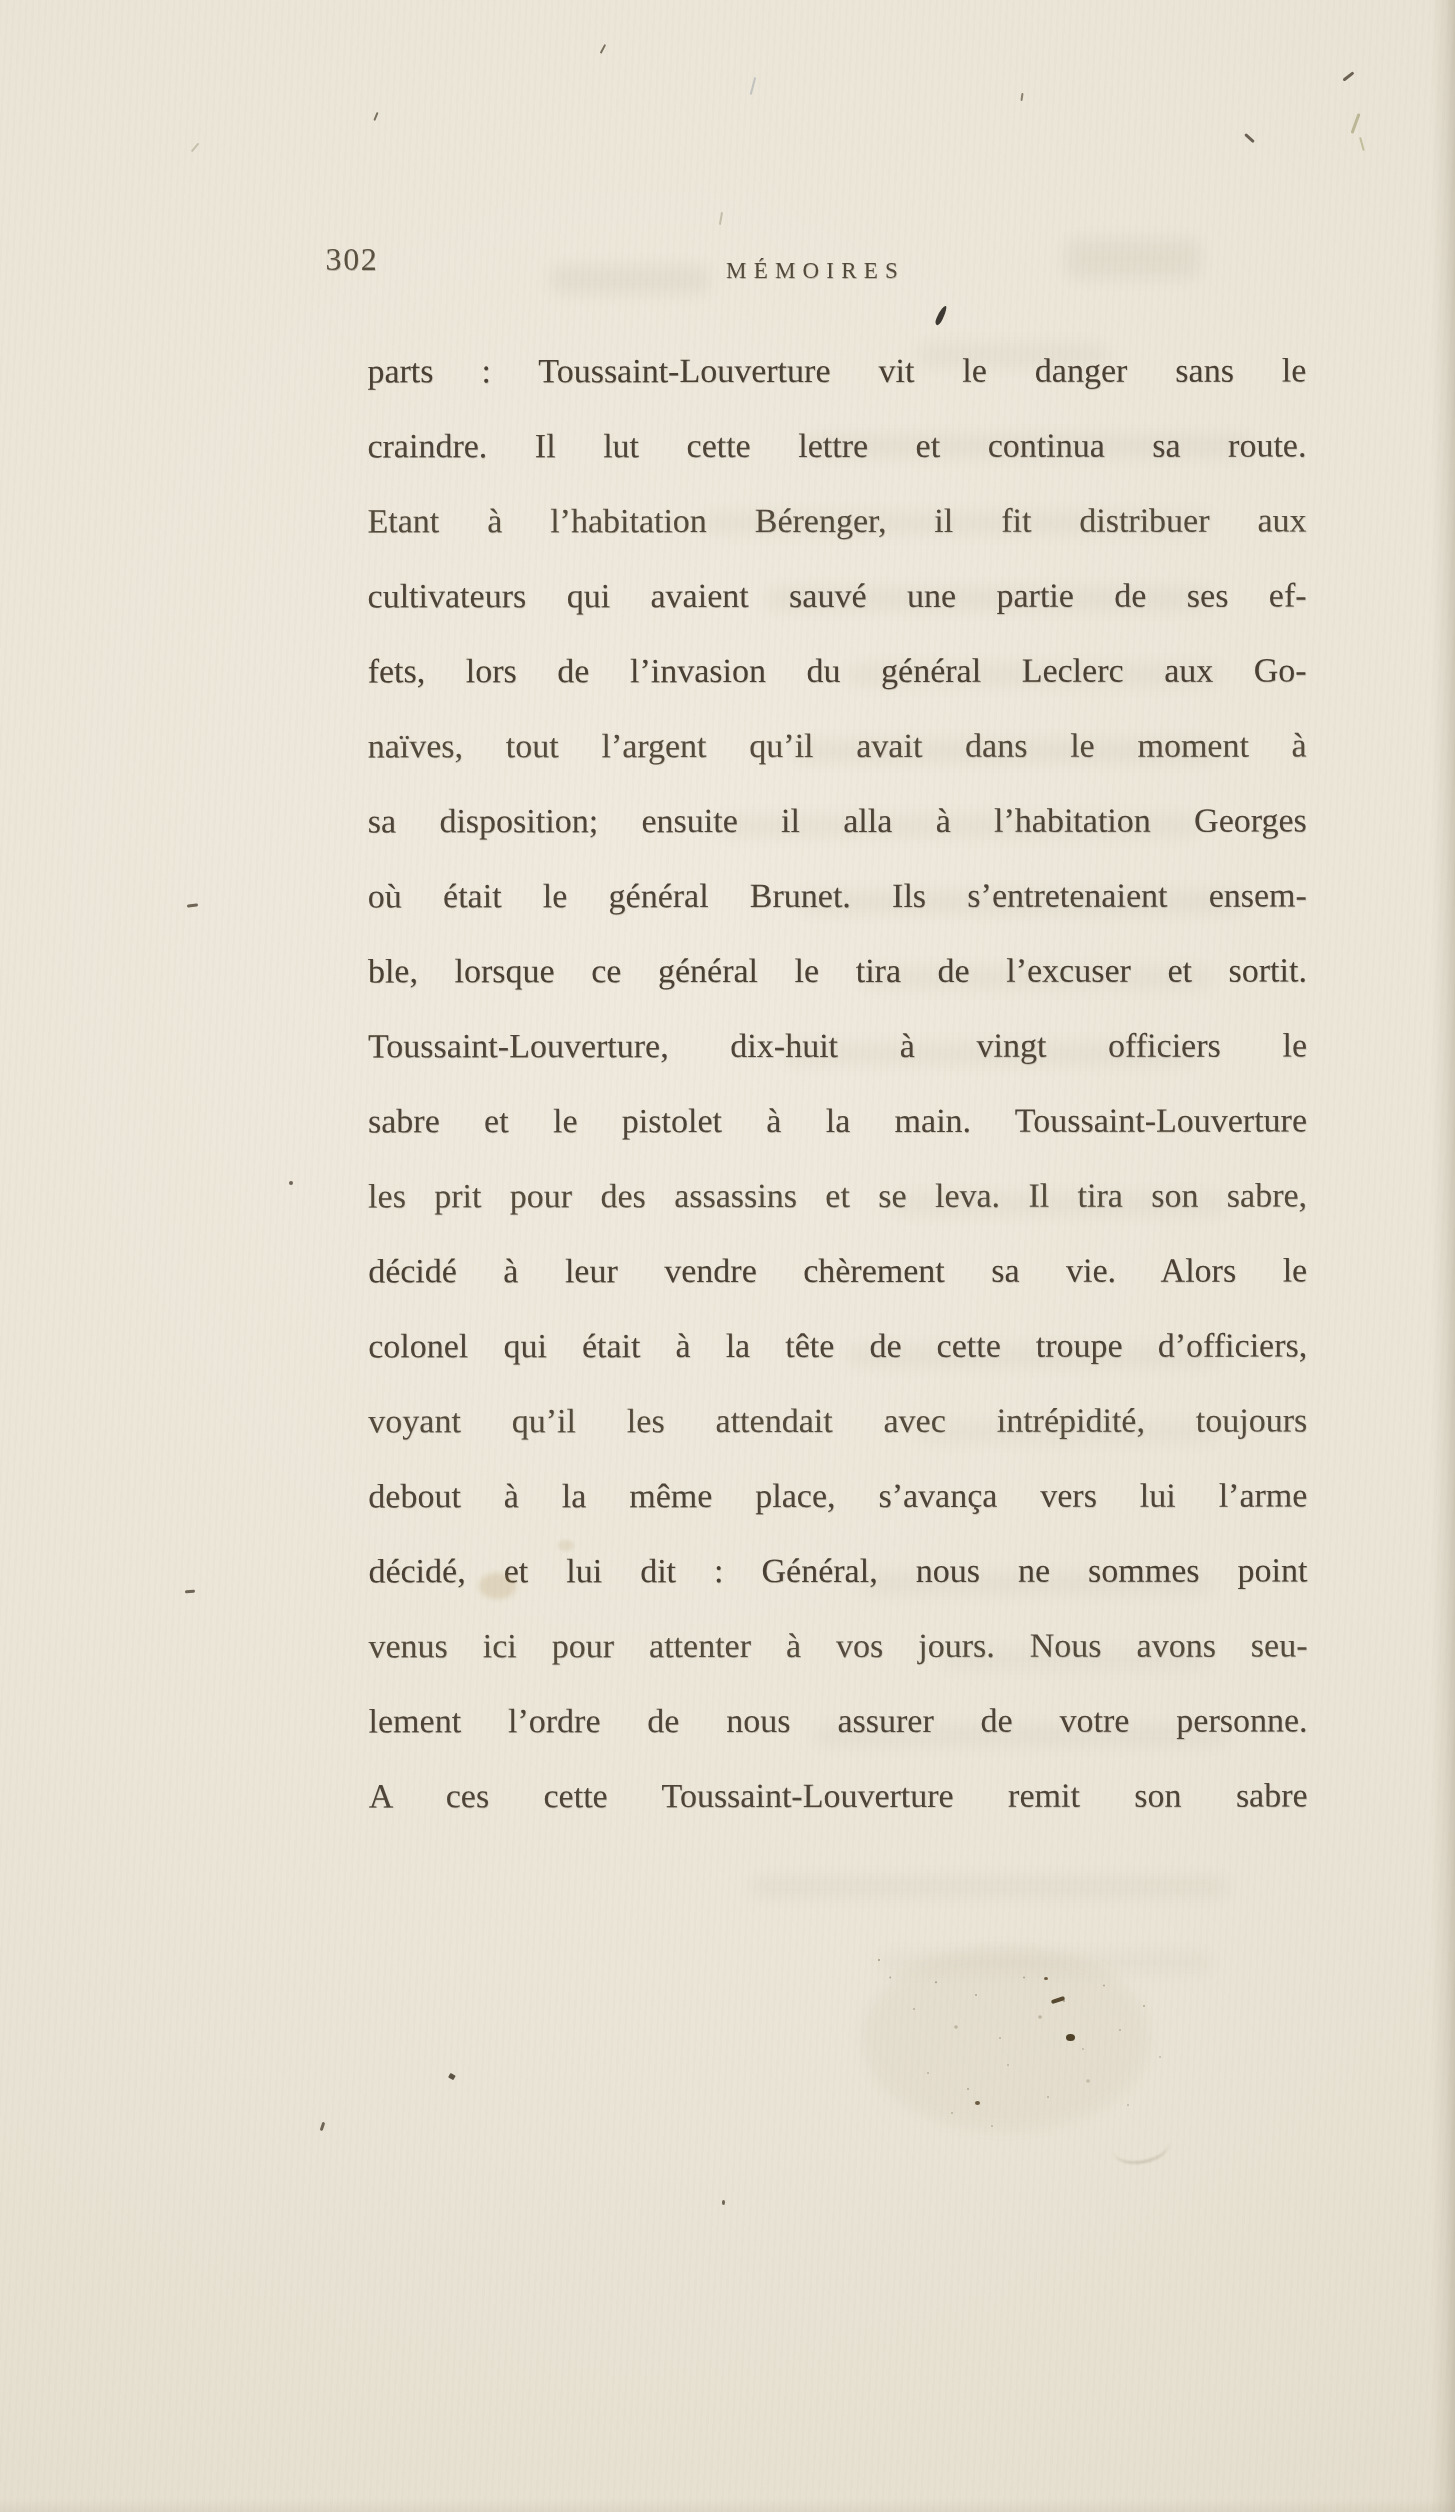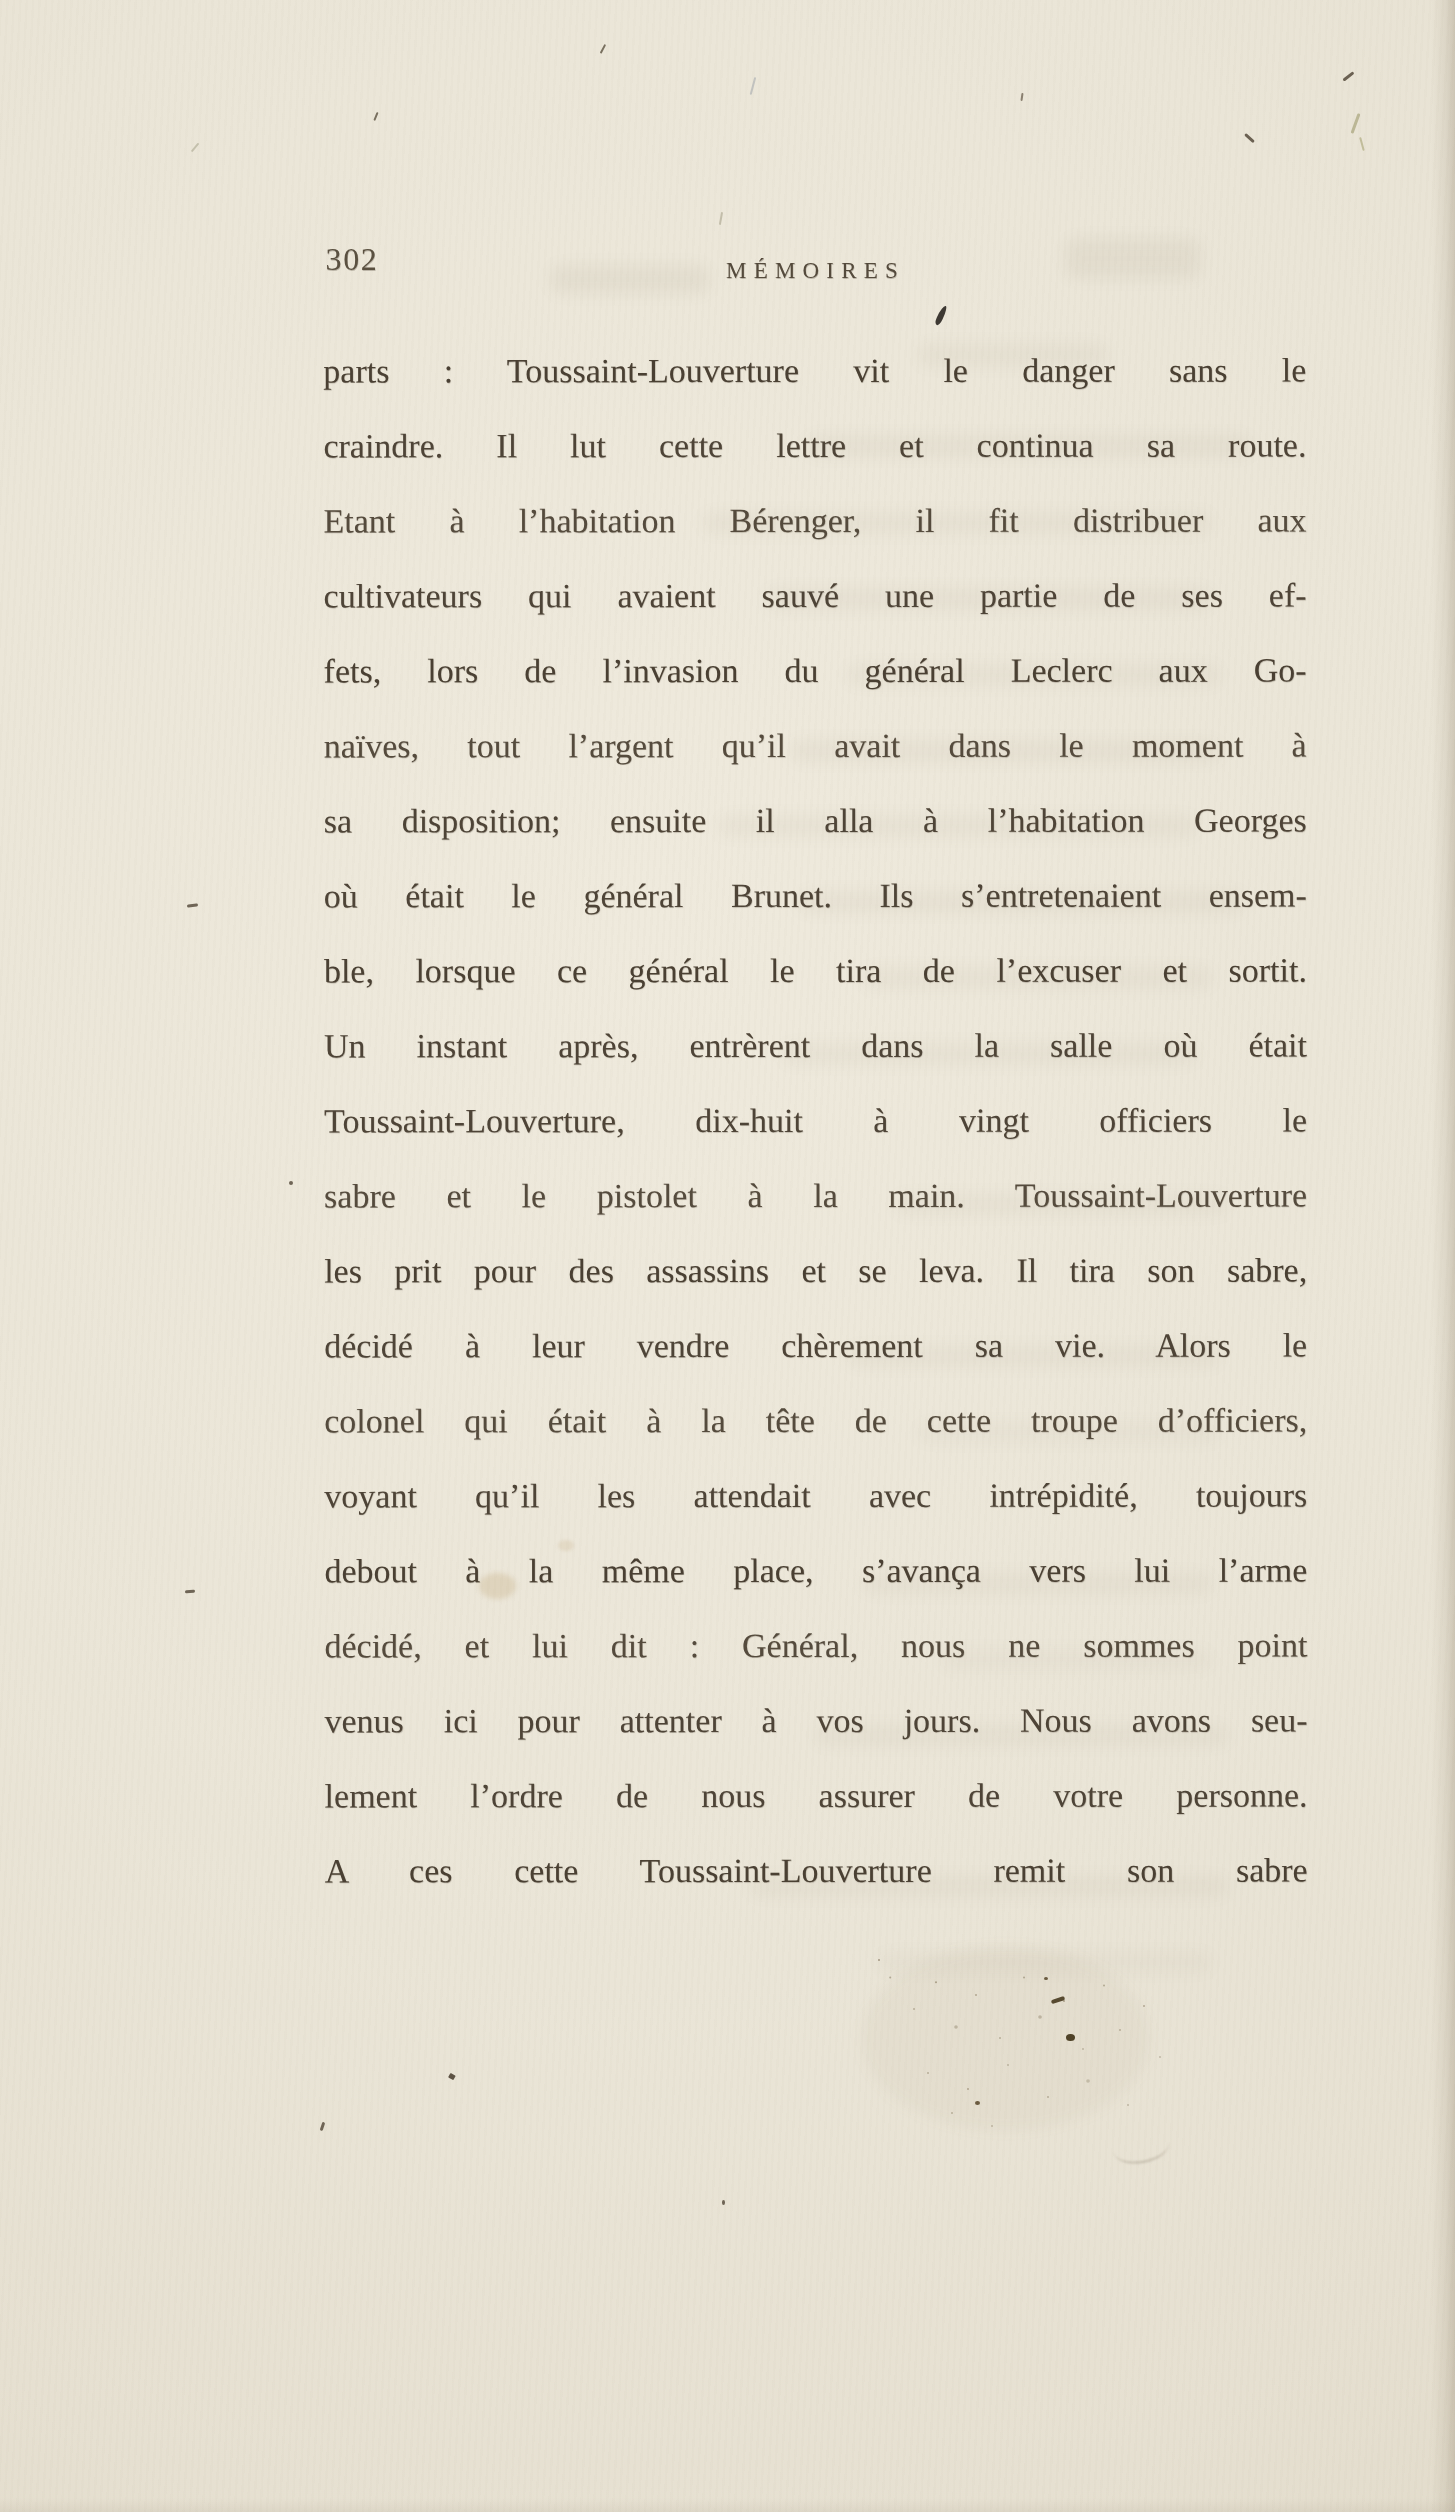--- a/index.html
+++ b/index.html
@@ -45,20 +45,21 @@
 
   .body-text {
     position: absolute; left: 324px; top: 333px; width: 983px;
     font-size: 34px; line-height: 75px; color: #4e4437;
     transform: rotate(-0.05deg);
   }
   .line {
     height: 75px;
     text-align: justify; text-align-last: justify;
     text-shadow: 0.5px 0.7px 0.7px rgba(72,62,50,0.30);
+    margin-left: 44px;
   }
   .line:nth-child(3n)   { color: #554b3d; }
   .line:nth-child(4n+1) { color: #4a4033; }
 
   .mark { position: absolute; }
   .spatter {
     position: absolute; left: 878px; top: 1959px; width: 2.4px; height: 2.4px;
     background: rgba(100,82,52,0.5); border-radius: 50%;
     box-shadow:
       11.2px 17.6px 0 0 rgba(100,82,52,0.40), 35px 49px 0 0 rgba(100,82,52,0.35),
@@ -110,21 +111,20 @@
   <main class="body-text">
     <div class="line">parts : Toussaint-Louverture vit le danger sans le</div>
     <div class="line">craindre. Il lut cette lettre et continua sa route.</div>
     <div class="line">Etant à l’habitation Bérenger, il fit distribuer aux</div>
     <div class="line">cultivateurs qui avaient sauvé une partie de ses ef-</div>
     <div class="line">fets, lors de l’invasion du général Leclerc aux Go-</div>
     <div class="line">naïves, tout l’argent qu’il avait dans le moment à</div>
     <div class="line">sa disposition; ensuite il alla à l’habitation Georges</div>
     <div class="line">où était le général Brunet. Ils s’entretenaient ensem-</div>
     <div class="line">ble, lorsque ce général le tira de l’excuser et sortit.</div>
-    <div class="line">Un instant après, entrèrent dans la salle où était</div>
     <div class="line">Toussaint-Louverture, dix-huit à vingt officiers le</div>
     <div class="line">sabre et le pistolet à la main. Toussaint-Louverture</div>
     <div class="line">les prit pour des assassins et se leva. Il tira son sabre,</div>
     <div class="line">décidé à leur vendre chèrement sa vie. Alors le</div>
     <div class="line">colonel qui était à la tête de cette troupe d’officiers,</div>
     <div class="line">voyant qu’il les attendait avec intrépidité, toujours</div>
     <div class="line">debout à la même place, s’avança vers lui l’arme</div>
     <div class="line">décidé, et lui dit : Général, nous ne sommes point</div>
     <div class="line">venus ici pour attenter à vos jours. Nous avons seu-</div>
     <div class="line">lement l’ordre de nous assurer de votre personne.</div>

